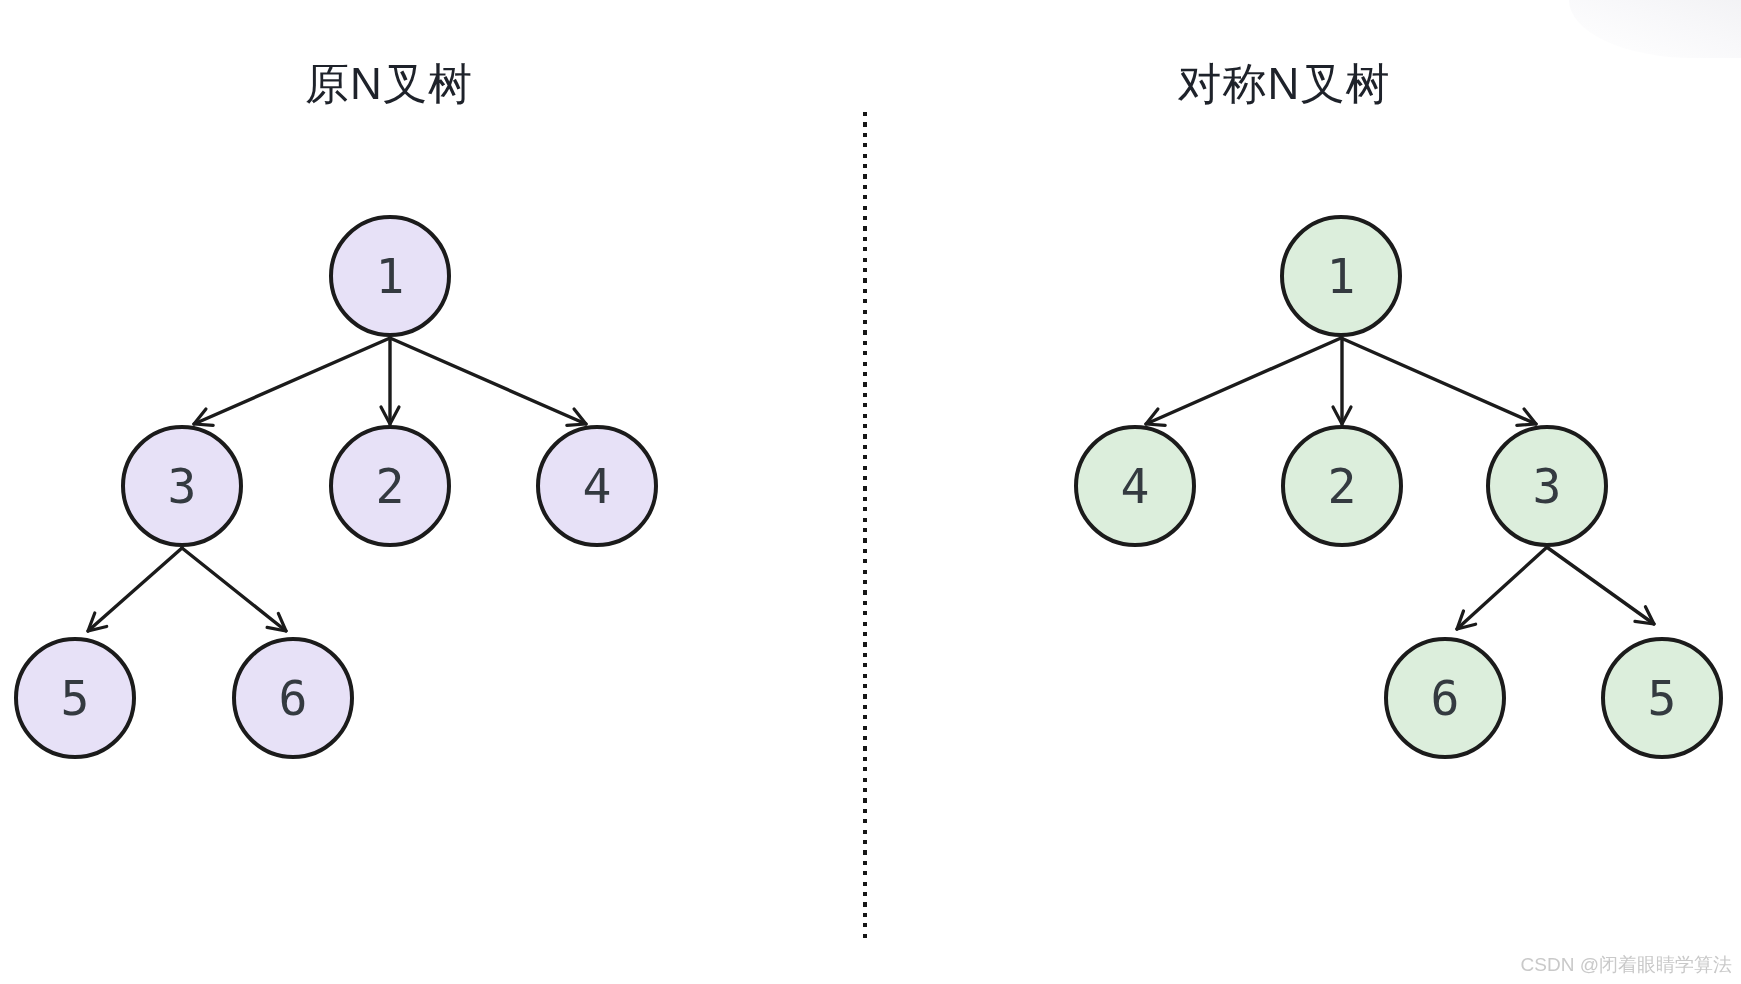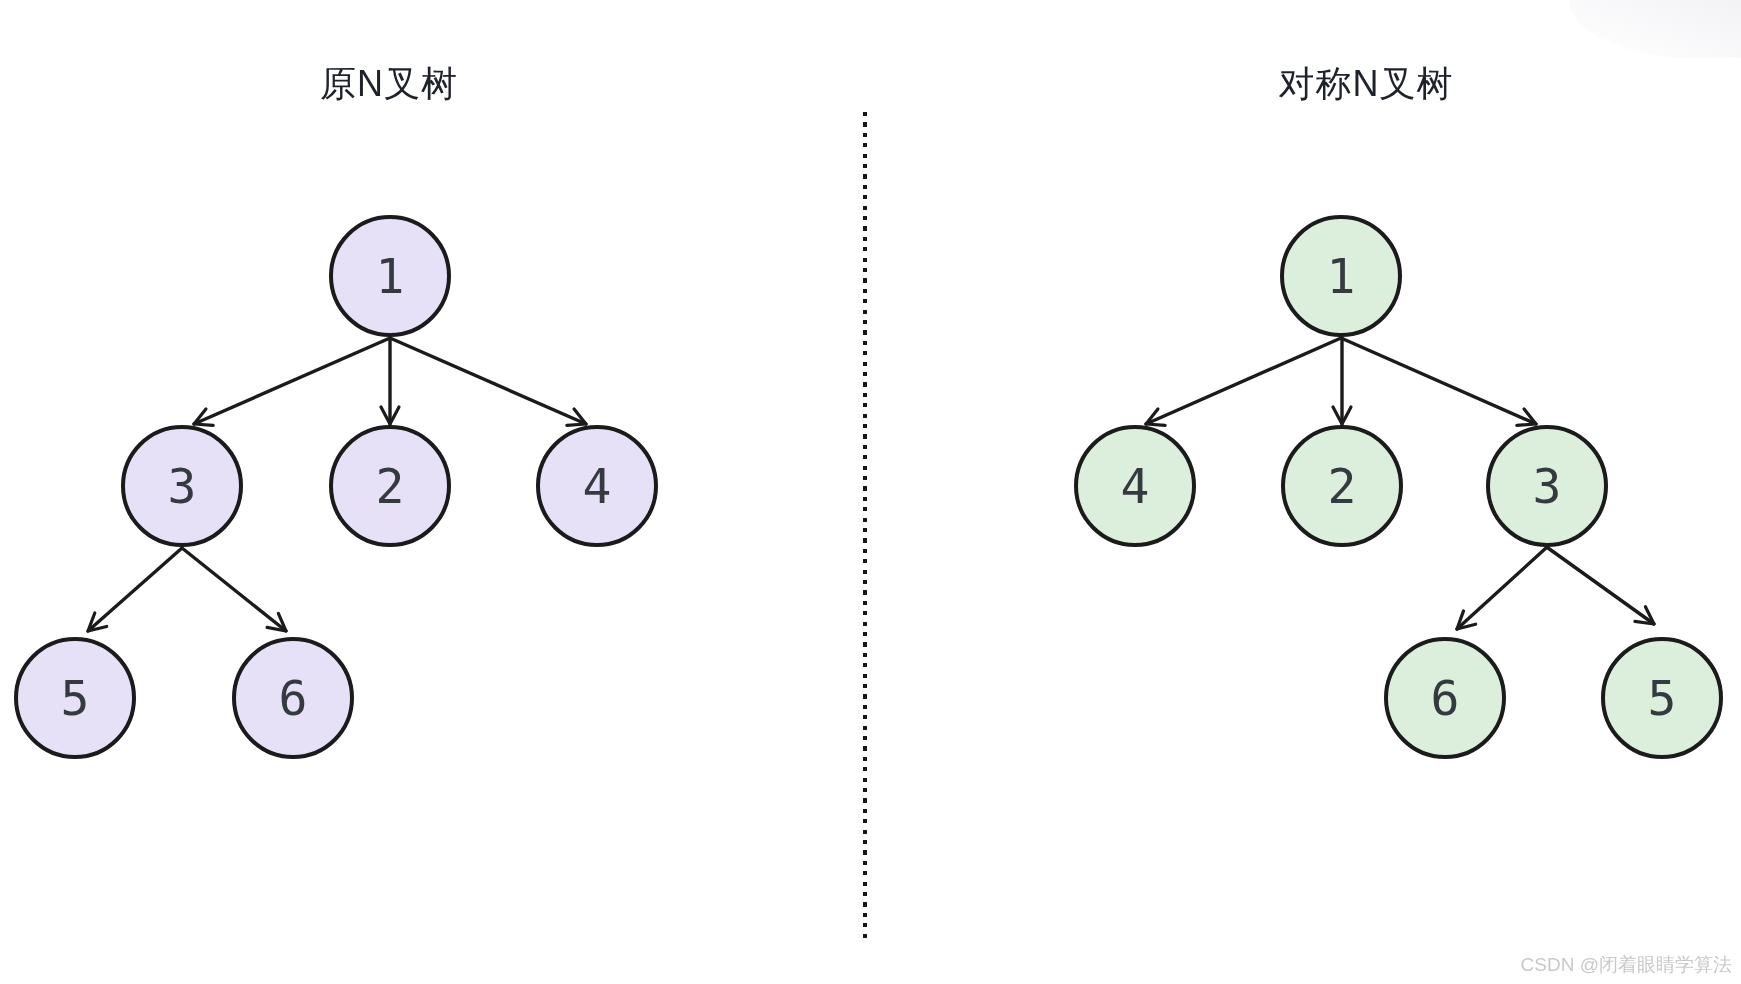--- a/index.html
+++ b/index.html
@@ -61,21 +61,21 @@
     justify-content: center;
     font-family: "DejaVu Sans Mono", monospace;
     font-size: 48px;
     color: var(--node-text-color, #343a40);
     line-height: 1;
   }
   .tree-title {
     position: absolute;
     transform: translate(-50%, -50%);
     white-space: nowrap;
-    font-size: 36px;
+    font-size: 44px;
     font-weight: 500;
     letter-spacing: 1px;
     color: var(--title-color, #1e222a);
     z-index: 3;
   }
   .divider {
     position: absolute;
     width: 4px;
     z-index: 1;
     background-image: repeating-linear-gradient(
@@ -131,18 +131,18 @@
       <div class="node" style="left: 232px; top: 637px; background: rgb(231, 225, 247);">6</div>
       <div class="node" style="left: 1280px; top: 215px; background: rgb(220, 238, 220);">1</div>
       <div class="node" style="left: 1074px; top: 425px; background: rgb(220, 238, 220);">4</div>
       <div class="node" style="left: 1281px; top: 425px; background: rgb(220, 238, 220);">2</div>
       <div class="node" style="left: 1486px; top: 425px; background: rgb(220, 238, 220);">3</div>
       <div class="node" style="left: 1384px; top: 637px; background: rgb(220, 238, 220);">6</div>
       <div class="node" style="left: 1601px; top: 637px; background: rgb(220, 238, 220);">5</div>
     </div>
 
   <div class="tree-title" id="title-0" style="left: 389px; top: 84px;">原N叉树</div>
-  <div class="tree-title" id="title-1" style="left: 1366px; top: 84px;">对称N叉树</div>
+  <div class="tree-title" id="title-1" style="left: 1284px; top: 84px;">对称N叉树</div>
 
   <div class="divider" id="divider" style="left: 863px; top: 112px; height: 830px;"></div>
 
   <div class="watermark">CSDN @闭着眼睛学算法</div>
 </div>
 
 </body></html>

